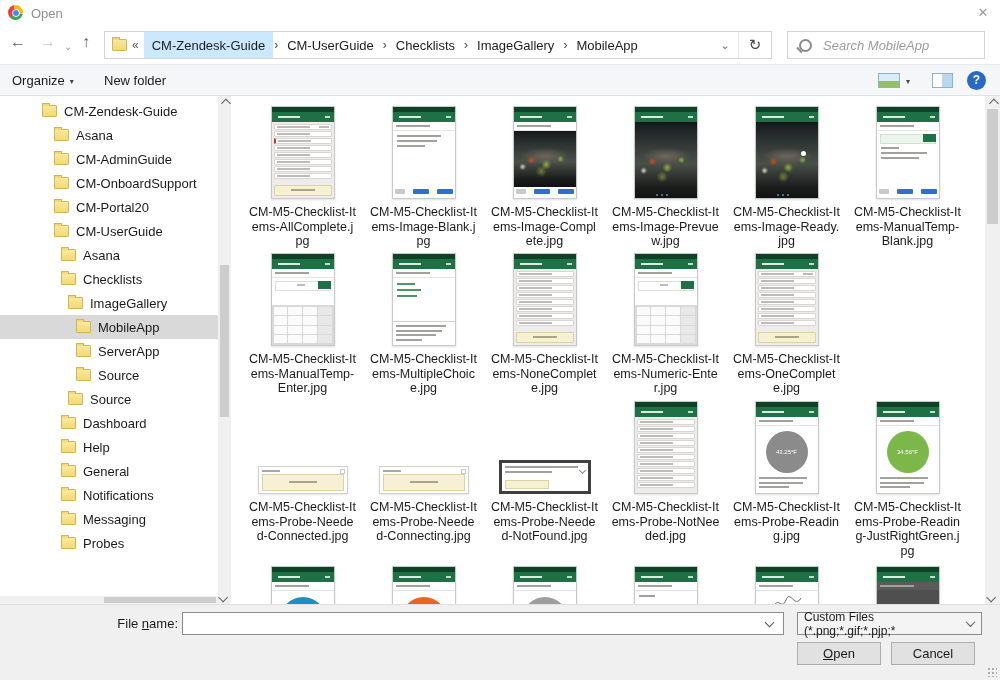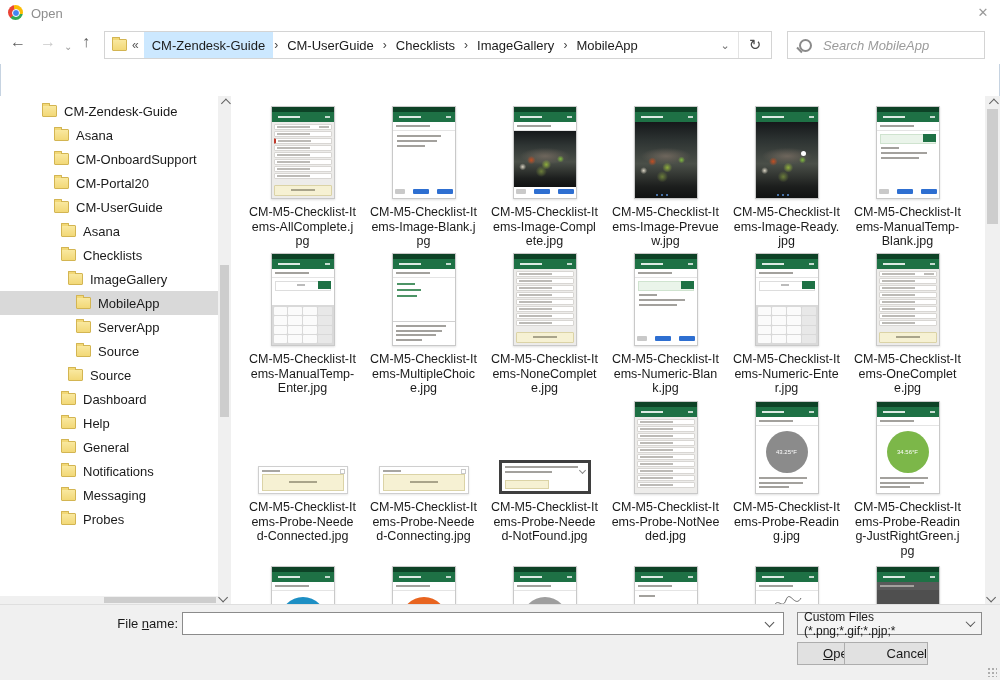--- a/index.html
+++ b/index.html
@@ -161,21 +161,21 @@
   .fn-input{position:absolute;left:182px;top:7px;width:602px;height:23px;background:#fff;border:1px solid #8b8b8b;
     box-sizing:border-box;font-size:13px;padding:0 20px 0 6px;outline:none;font-family:"Liberation Sans","DejaVu Sans",sans-serif;}
   .fn-chev{position:absolute;left:766px;top:14px;width:6px;height:6px;border-right:1.5px solid #555;
     border-bottom:1.5px solid #555;transform:rotate(45deg);}
   .ftype{position:absolute;left:797px;top:7px;width:185px;height:23px;background:#f4f4f4;border:1px solid #8b8b8b;
     box-sizing:border-box;display:flex;align-items:center;justify-content:space-between;padding:0 7px 0 6px;font-size:12px;}
   .ftype-chev{width:6px;height:6px;border-right:1.5px solid #555;border-bottom:1.5px solid #555;
     transform:rotate(45deg) translate(-1px,-1px);flex:none;}
   .btn{position:absolute;top:37px;width:84px;height:23px;background:#e1e1e1;border:1px solid #adadad;
     box-sizing:border-box;text-align:center;line-height:21px;font-size:13px;}
-  .btn-open{left:797px;} .btn-cancel{left:844px;text-align:right;}
+  .btn-open{left:797px;} .btn-cancel{left:891px;}
   .grip{position:absolute;right:3px;bottom:3px;width:10px;height:10px;
     background-image:radial-gradient(#adadad 1px,transparent 1.2px);background-size:4px 4px;}
 </style>
 </head>
 <body>
 
 <div class="dialog">
 
   <div class="titlebar">
     <div class="chrome-icon"></div>
@@ -206,29 +206,41 @@
       <span class="addr-chev">⌄</span>
       <div class="addr-div"></div>
       <span class="addr-refresh">↻</span>
     </div>
     <div class="search">
       <span class="mag"></span>
       <input class="search-input" placeholder="Search MobileApp" style="">
     </div>
   </div>
 
+  <div class="toolbar">
+    <span class="tb-organize"><span>Organize</span><span class="tb-caret">▾</span></span>
+    <span class="tb-newfolder">New folder</span>
+    <span class="tb-views"></span>
+    <span class="tb-views-caret">▾</span>
+    <span class="tb-pane"></span>
+    <span class="tb-help">?</span>
+  </div>
 
   <div class="sidebar" id="tree">
       <div class="trow">
         <div class="folder" style="margin-left: 42px;"></div>
         <span class="tlabel">CM-Zendesk-Guide</span>
       </div>
       <div class="trow">
         <div class="folder" style="margin-left: 54px;"></div>
         <span class="tlabel">Asana</span>
+      </div>
+      <div class="trow">
+        <div class="folder" style="margin-left: 54px;"></div>
+        <span class="tlabel">CM-AdminGuide</span>
       </div>
       <div class="trow">
         <div class="folder" style="margin-left: 54px;"></div>
         <span class="tlabel">CM-OnboardSupport</span>
       </div>
       <div class="trow">
         <div class="folder" style="margin-left: 54px;"></div>
         <span class="tlabel">CM-Portal20</span>
       </div>
       <div class="trow">
@@ -488,41 +500,20 @@
                 <div class="cl-row"></div>
                 <div class="cl-row"></div>
                 <div class="cl-row"></div>
                 <div class="cl-row"></div>
                 <div class="cl-row"></div>
                 <div class="cl-footer"></div>
               </div>
             </div>
           </div>
           <div class="fname">CM-M5-Checklist-Items-NoneComplete.jpg</div>
-        </div>
-        <div class="fcell">
-          <div class="thumbzone">
-            <div class="ph">
-              <div class="ph-status"></div>
-              <div class="ph-head"></div>
-              <div class="ph-body">
-                <div class="subhead"></div>
-                <div class="inrow"></div>
-                <div class="tl" style="width: 18px;"></div>
-                <div class="tl" style="width: 46px;"></div>
-                <div class="tl" style="width: 38px;"></div>
-                <div class="btnrow">
-                  <div class="b-gray"></div>
-                  <div class="b-blue"></div>
-                  <div class="b-blue"></div>
-                </div>
-              </div>
-            </div>
-          </div>
-          <div class="fname">CM-M5-Checklist-Items-Numeric-Blank.jpg</div>
         </div>
         <div class="fcell">
           <div class="thumbzone">
             <div class="ph">
               <div class="ph-status"></div>
               <div class="ph-head"></div>
               <div class="ph-body">
                 <div class="subhead"></div>
                 <div class="inrow white"></div>
                 <div class="keypad">

